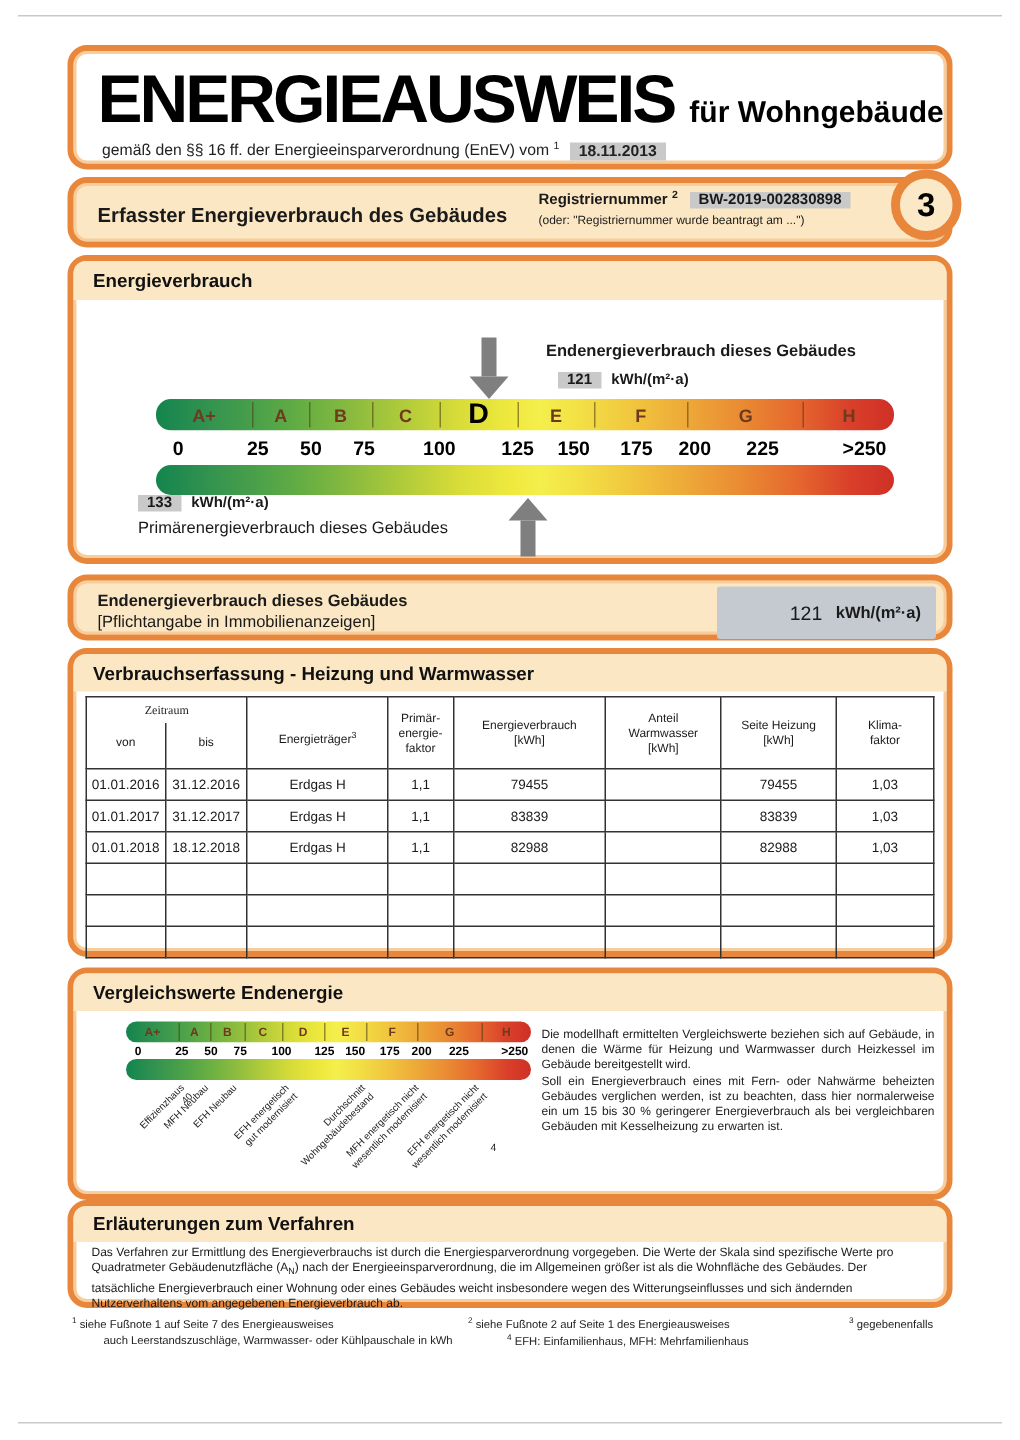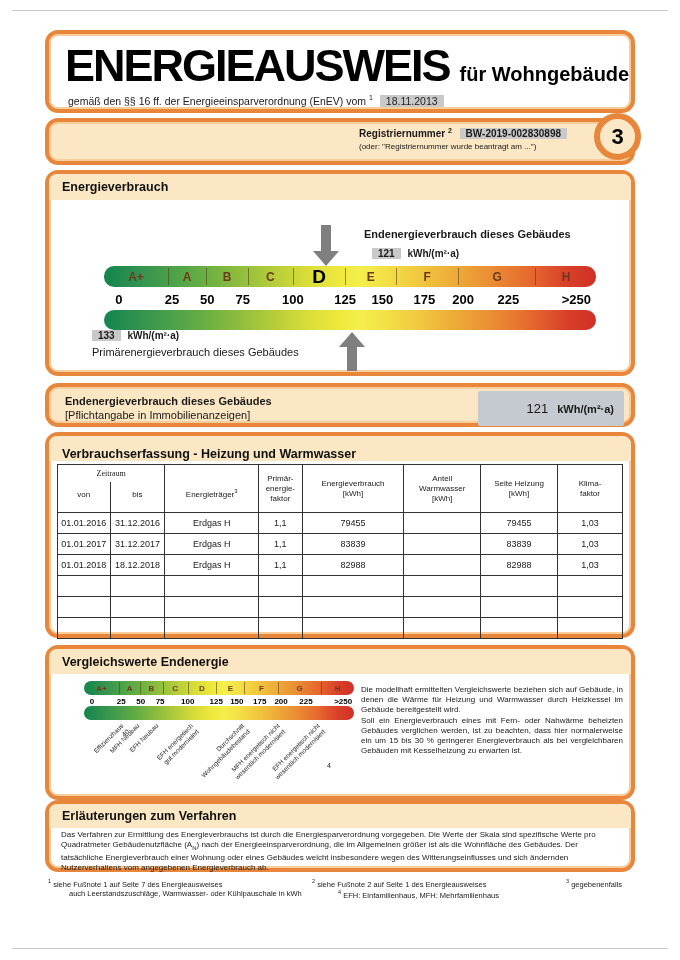--- a/index.html
+++ b/index.html
@@ -125,25 +125,26 @@
   <div class="edge-line" style="top:948px;"></div>
 
   <div class="obox" style="top:30px; height:83px;">
     <div class="h-titlerow">
       <span class="h-title">ENERGIEAUSWEIS</span>
       <span class="h-suffix">für Wohngebäude</span>
     </div>
     <div class="h-law">
       <span>gemäß den §§ 16 ff. der Energieeinsparverordnung (EnEV) vom</span>
       <sup>1</sup>
-      <span class="chip" style="font-weight:normal; margin-left:4px;">18.11.2013</span>
+      <span class="chip" style="font-weight:bold; margin-left:4px;">18.11.2013</span>
     </div>
   </div>
 
   <div class="obox cream" style="top:118px; height:47px;">
+    <div class="b-title">Erfasster Energieverbrauch des Gebäudes</div>
     <div class="b-reg">
       <div class="b-reg-line1">
         <span>Registriernummer</span>
         <sup>2</sup>
         <span class="chip" style="margin-left:5px;">BW-2019-002830898</span>
       </div>
       <div class="b-reg-alt">(oder: "Registriernummer wurde beantragt am ...")</div>
     </div>
   </div>
   <div class="page-circle">
@@ -219,21 +220,21 @@
       <div class="l1">Endenergieverbrauch dieses Gebäudes</div>
       <div>[Pflichtangabe in Immobilienanzeigen]</div>
     </div>
     <div class="pb-valuebox">
       <span class="num">121</span>
       <span class="unit">kWh/(m²·a)</span>
     </div>
   </div>
 
   <div class="obox" style="top:432px; height:206px;">
-    <div class="strip" style="height:25px;align-items:flex-end;">
+    <div class="strip" style="height:25px;">
       <span>Verbrauchserfassung - Heizung und Warmwasser</span>
     </div>
     <table class="vtable">
       <colgroup>
         <col style="width:9.3%">
           <col style="width:9.7%">
           <col style="width:16.6%">
           <col style="width:7.7%">
         <col style="width:18%">
           <col style="width:13.6%">

